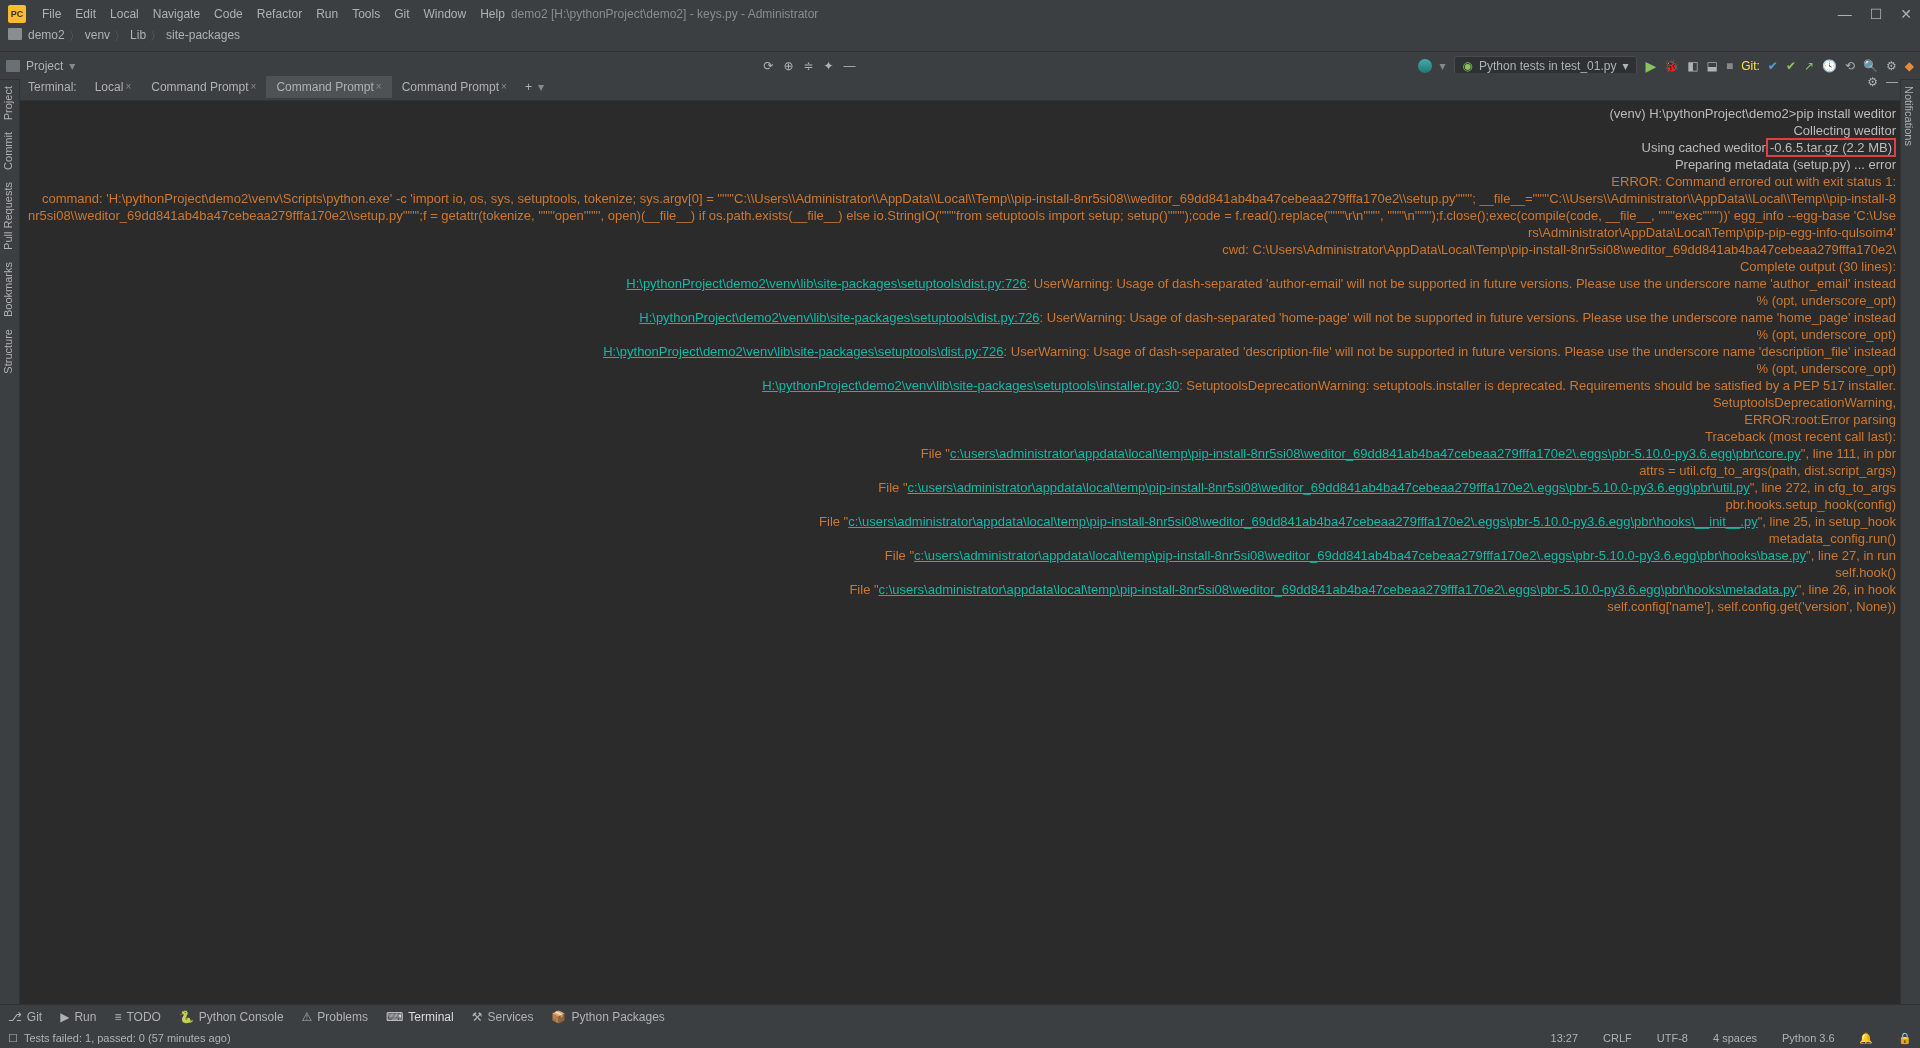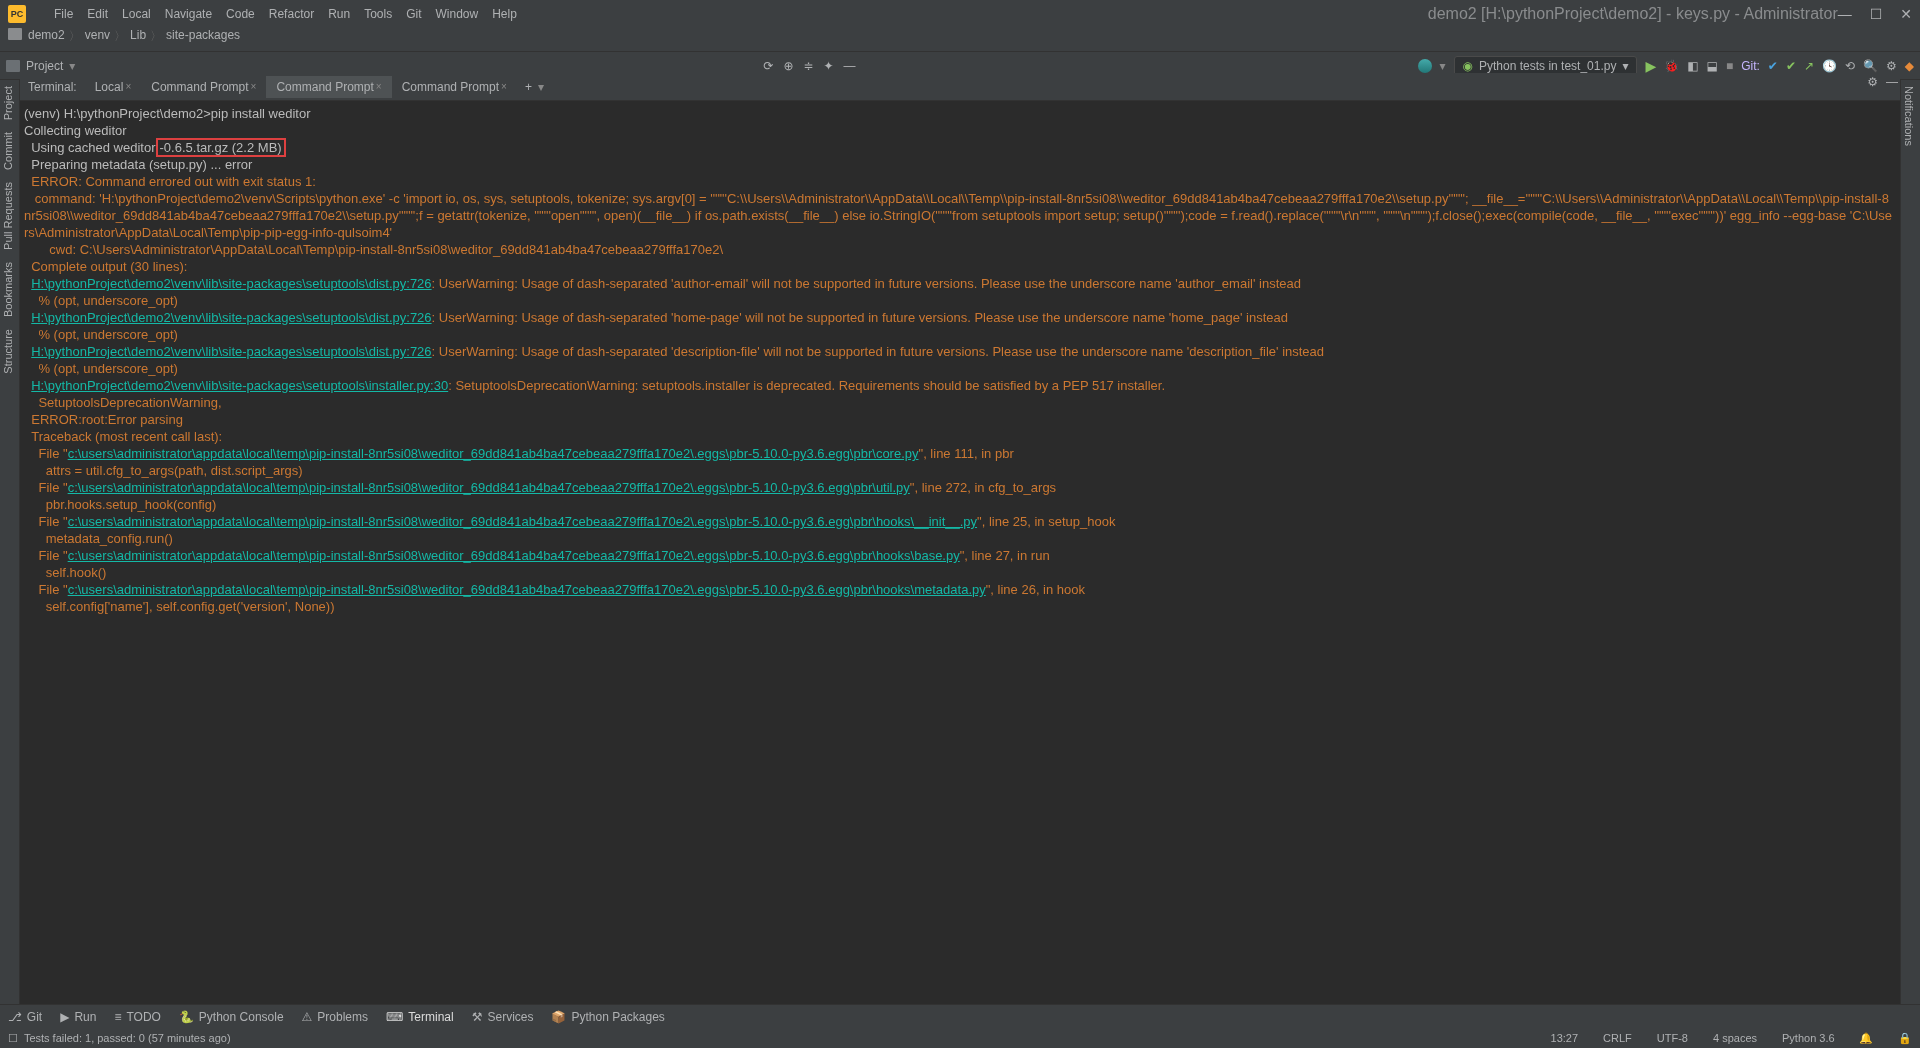--- a/index.html
+++ b/index.html
@@ -1,56 +1,56 @@
 <!DOCTYPE html>
 <html><head>
 <meta charset="utf-8">
 <style>
 * { margin:0; padding:0; box-sizing:border-box; font-family:'Segoe UI',Tahoma,sans-serif; }
 body { background:#2b2b2b; color:#bbbbbb; font-size:12px; overflow:hidden; width:1920px; height:1048px; position:relative; }
 .titlebar { height:28px; background:#3c3f41; display:flex; align-items:center; padding:0 8px; color:#afb1b3; }
-.titlebar .logo { width:18px; height:18px; background:#fdbb2d; border-radius:2px; margin-right:22px; display:flex; align-items:center; justify-content:center; font-size:9px; font-weight:bold; color:#333; }
+.titlebar .logo { width:18px; height:18px; background:#fdbb2d; border-radius:2px; margin-right:10px; display:flex; align-items:center; justify-content:center; font-size:9px; font-weight:bold; color:#333; }
 .menubar { display:flex; gap:2px; }
 .menubar span { padding:0 6px; cursor:pointer; }
-.titlebar .title { flex:1; text-align:right; color:#8a8c8e; font-size:16px; }
+.titlebar .title { flex:1; text-align:left; color:#8a8c8e; font-size:12px; }
 .winbtns { display:flex; gap:18px; color:#afb1b3; font-size:14px; }
 .breadcrumb { height:24px; background:#3c3f41; border-bottom:1px solid #323232; display:flex; align-items:flex-start; padding:0 8px; color:#afb1b3; font-size:12px; }
 .breadcrumb span { padding:0 2px; }
 .breadcrumb .sep { color:#666; }
 .toolbar { height:28px; background:#3c3f41; border-bottom:1px solid #323232; display:flex; align-items:center; padding:0 6px; justify-content:space-between; }
 .toolbar-left { display:flex; align-items:center; gap:6px; }
 .toolbar-right { display:flex; align-items:center; gap:8px; color:#afb1b3; }
 .runconfig { background:#2e3133; border:1px solid #4a4a4a; padding:2px 8px; border-radius:3px; display:flex; align-items:center; gap:6px; }
 .play { color:#87c35f; font-size:14px; }
 .tabs { height:28px; background:#3c3f41; display:flex; align-items:flex-end; padding-left:24px; border-bottom:1px solid #323232; }
 .tab { padding:5px 10px; color:#afb1b3; display:flex; align-items:center; gap:5px; font-size:12px; cursor:pointer; }
 .tab.active { background:#4e5254; color:#dcdcdc; }
 .tab .fic { width:13px; height:13px; background:#3a7a3a; border-radius:2px; }
 .side-left { position:absolute; left:0; top:80px; bottom:24px; width:20px; background:#3c3f41; border-right:1px solid #323232; }
 .side-left .vtxt { writing-mode:vertical-rl; transform:rotate(180deg); color:#afb1b3; font-size:11px; padding:6px 2px; cursor:pointer; }
 .side-right { position:absolute; right:0; top:80px; bottom:24px; width:20px; background:#3c3f41; border-left:1px solid #323232; }
 .side-right .vtxt { writing-mode:vertical-rl; color:#afb1b3; font-size:11px; padding:6px 2px; cursor:pointer; }
-.term-panel { position:absolute; left:20px; right:20px; top:73px; bottom:44px; background:#2b2b2b; display:flex; flex-direction:column; }
+.term-panel { position:absolute; left:20px; right:20px; top:73px; bottom:44px; background:#2b2b2b; display:flex; flex-direction:column;text-align:right; }
 .term-header { height:28px; background:#3c3f41; display:flex; align-items:center; padding:0 8px; border-bottom:1px solid #323232; }
 .term-header .ttab { padding:4px 10px; color:#afb1b3; font-size:12px; display:flex; align-items:center; gap:0; cursor:pointer; }
 .term-header .ttab.active { background:#4e5254; }
 .term-header .close { color:#888; font-size:10px; margin-left:2px; }
 .term-body { flex:1; overflow:auto; padding:4px 4px; font-family:'Consolas','Courier New',monospace; font-size:13px; line-height:17px; color:#bbbbbb; white-space:pre-wrap; word-break:break-all; }
 .err { color:#cc7832; }
 .link { color:#14b8a6; text-decoration:underline; }
 .hlbox { border:2px solid #dd4040; padding:0 2px; }
 .bottom-tabs { position:absolute; left:0; right:0; bottom:20px; height:24px; background:#3c3f41; display:flex; align-items:center; padding:0 8px; gap:18px; color:#afb1b3; font-size:12px; border-top:1px solid #323232; }
 .bottom-tabs .btab { display:flex; align-items:center; gap:5px; cursor:pointer; }
 .bottom-tabs .btab.active { color:#dcdcdc; }
 .statusbar { position:absolute; left:0; right:0; bottom:0; height:20px; background:#3c3f41; display:flex; align-items:center; padding:0 8px; color:#afb1b3; font-size:11px; justify-content:space-between; }
 .statusbar .right { display:flex; gap:25px; align-items:center; }
 .term-right { position:absolute; right:2px; top:2px; display:flex; gap:8px; color:#afb1b3; }
 .folder-ic { width:14px; height:12px; background:#8a8c8e; border-radius:1px; display:inline-block; }
 .user-ic { width:14px; height:14px; border-radius:50%; background:linear-gradient(#4aa,#277); display:inline-block; }
-.git-ic { color:#c4b5fd; }
+.git-ic { color:#fde047; }
 .toolbar-left .folder-ic { background:#6b7074; }
 .proj-label { color:#afb1b3; font-size:12px; }
 </style>
 </head>
 <body>
 
 <div class="titlebar">
   <div class="logo">PC</div>
   <div class="menubar" id="menubar">
       <span>File</span>

